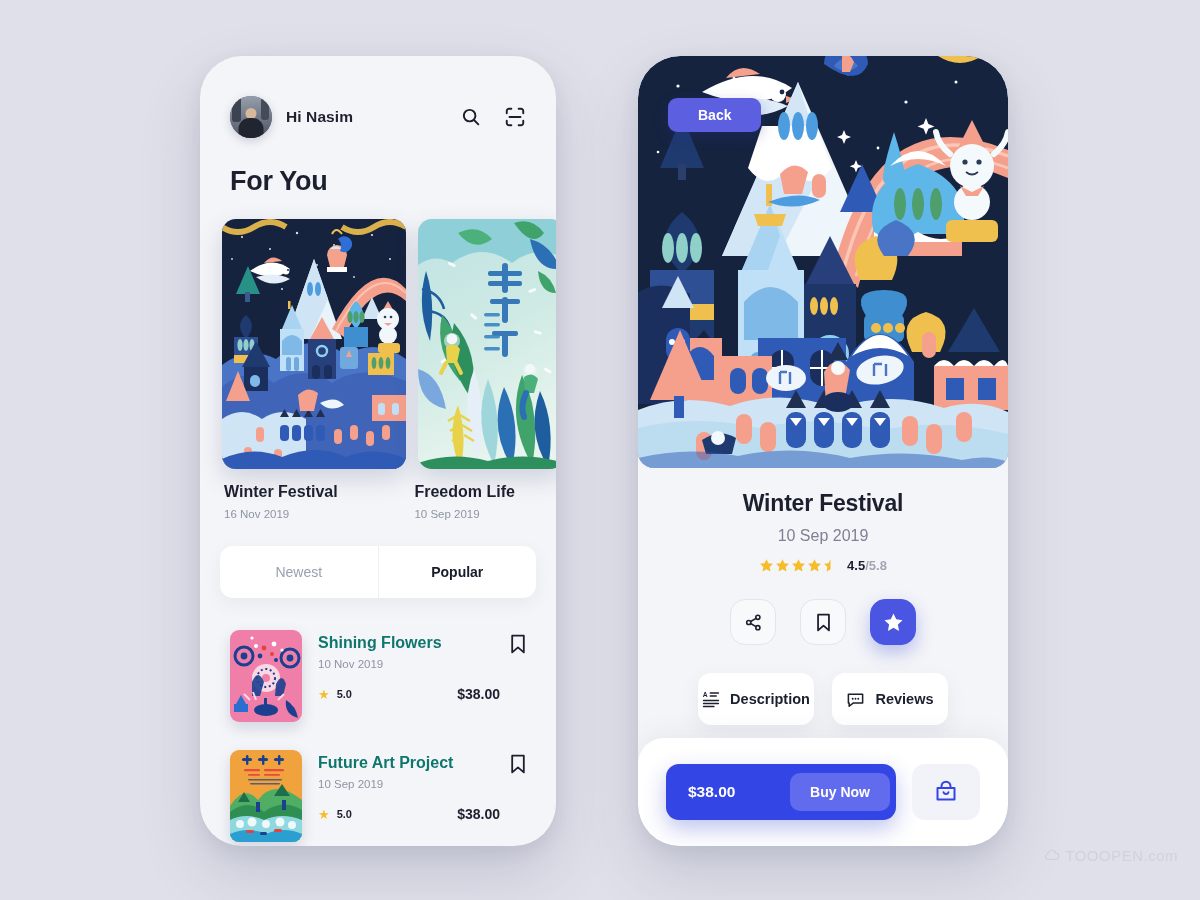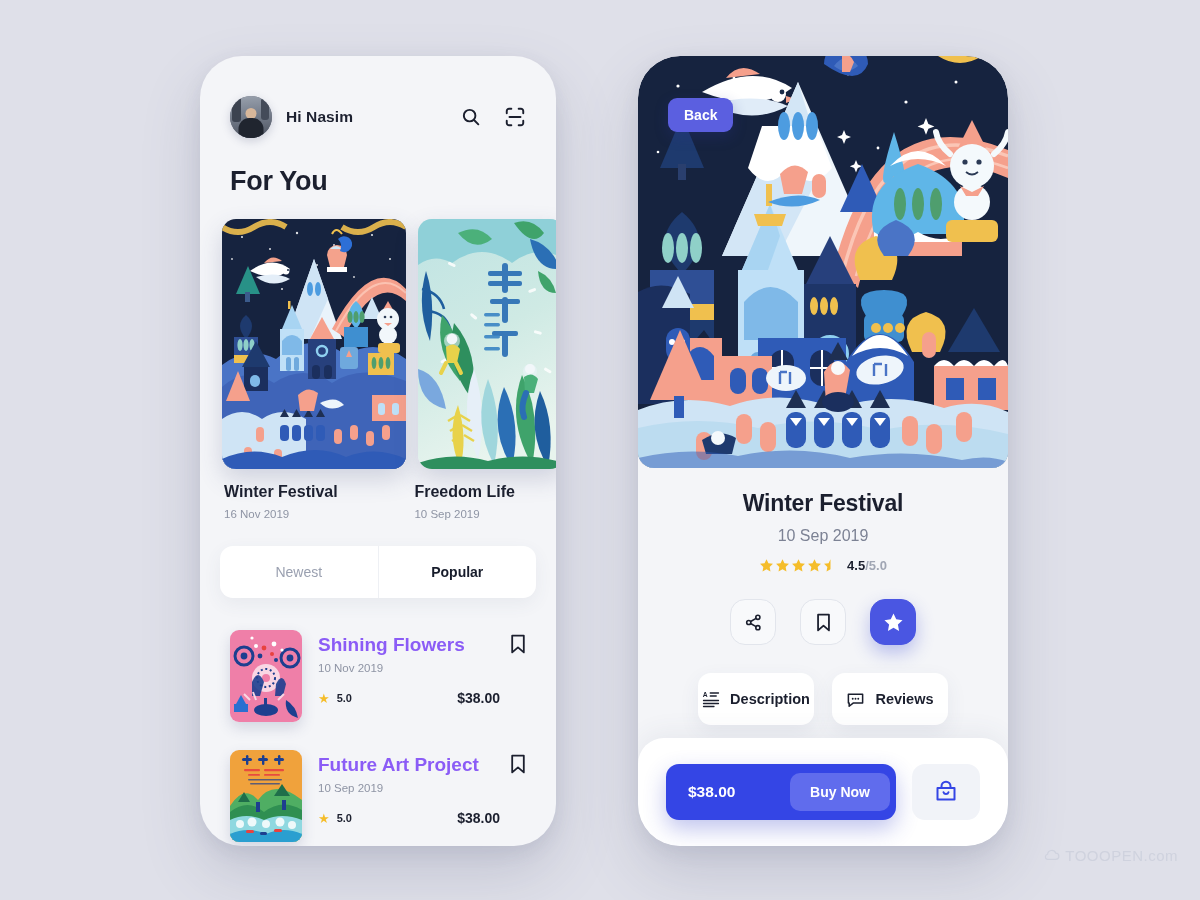--- a/index.html
+++ b/index.html
@@ -65,35 +65,35 @@
          font-size: 14px; color: #9aa0b0; font-weight: 500; }
   .tab.active { color: #171c2b; font-weight: 700; }
   .tab + .tab { border-left: 1px solid #eef0f4; }
 
   
   .list { padding: 22px 30px 0; }
   .litem { display: flex; align-items: flex-start; padding: 10px 0 18px; }
   .thumb { width: 72px; height: 92px; border-radius: 9px; overflow: hidden;
            flex: none; position: relative; box-shadow: 0 6px 14px rgba(60,70,120,.18); }
   .linfo { flex: 1; padding-left: 16px; padding-top: 4px; }
-  .ltitle { font-size: 19px; font-weight: 800; color: #8b5cf6; }
+  .ltitle { font-size: 16px; font-weight: 800; color: #0f766e; }
   .ldate { font-size: 11.5px; color: #8e94a4; margin-top: 6px; }
   .lrow { display: flex; align-items: center; margin-top: 16px; }
   .lstar { font-size: 13px; color: #f5bd2a; margin-right: 7px; line-height:1;}
   .lrate { font-size: 11px; font-weight: 800; color: #1b1f2e; }
   .lprice { margin-left: auto; font-size: 14px; font-weight: 800; color: #1b1f2e; }
   .bkmk { margin-left: 10px; margin-top: 4px; }
 
   
   .hero { position: relative; width: 370px; height: 412px; overflow: hidden;
           border-radius: 42px 42px 16px 16px; }
   .back-btn {
     position: absolute; left: 30px; top: 42px; z-index: 5;
     background: #5b5fe0; color: #fff; font-size: 14px; font-weight: 700;
-    padding: 9px 16px; border-radius: 9px;
+    padding: 9px 30px; border-radius: 9px;
     box-shadow: 0 5px 14px rgba(40,50,140,.30);
   }
   .detail { padding: 22px 30px 0; text-align: center; }
   .d-title { font-size: 23px; font-weight: 800; color: #1b1f2e; letter-spacing:-.2px;}
   .d-date { font-size: 16px; color: #7c8294; margin-top: 10px; }
   .d-rate { margin-top: 13px; display: flex; align-items: center; justify-content: center; gap: 9px; }
   .stars { display: flex; gap: 1px; }
   .d-score { font-size: 13px; font-weight: 800; color: #1b1f2e; }
   .d-score span { color: #a0a6b4; font-weight: 600; }
 
@@ -721,21 +721,21 @@
             </svg>
           <svg width="15" height="15" viewBox="0 0 20 20">
             <defs>
                 <clipPath id="halfc">
                   <rect x="0" y="0" width="10" height="20"></rect>
                 </clipPath>
               </defs>
             <path d="M10 1.5l2.6 5.5 6 .8-4.4 4.2 1.1 6-5.3-2.9-5.3 2.9 1.1-6L1.4 7.8l6-.8z" fill="#f5bd2a" clip-path="url(#halfc)"></path>
           </svg>
         </span>
-        <span class="d-score"><b>4.5</b><span>/5.0</span></span>
+        <span class="d-score"><b>4.5</b><span>/5.8</span></span>
       </div>
 
       <div class="actions">
         <div class="act">
           <svg width="19" height="19" viewBox="0 0 24 24" fill="none" stroke="#1b1f2e" stroke-width="2" stroke-linecap="round">
             <circle cx="17.5" cy="5.5" r="2.6"></circle>
               <circle cx="6" cy="12" r="2.6"></circle>
               <circle cx="17.5" cy="18.5" r="2.6"></circle>
             <line x1="8.4" y1="10.8" x2="15.2" y2="6.8"></line>
               <line x1="8.4" y1="13.3" x2="15.2" y2="17.2"></line>

